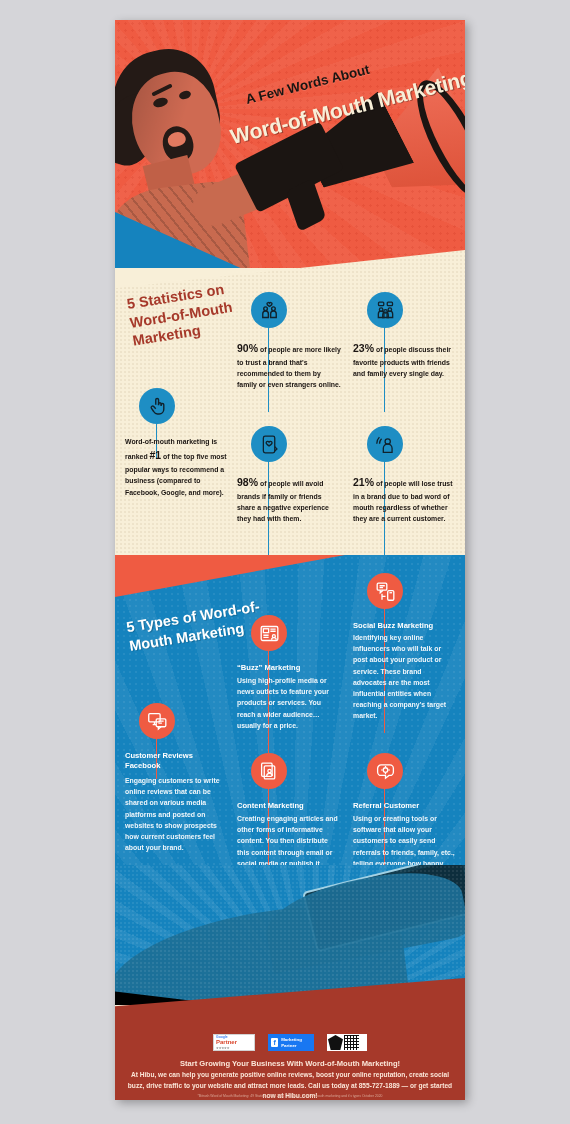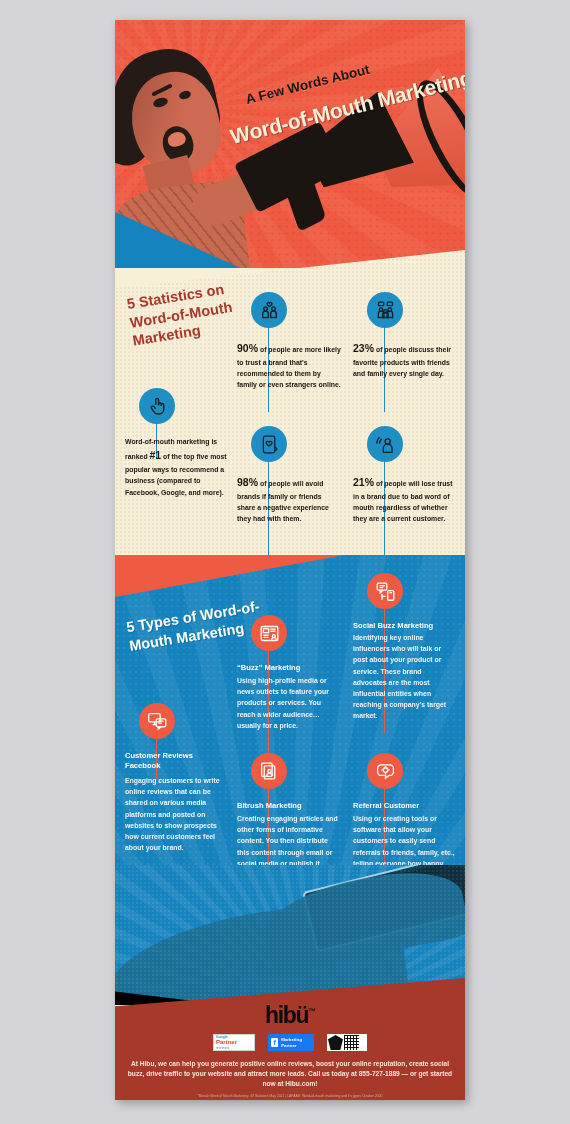--- a/index.html
+++ b/index.html
@@ -523,21 +523,21 @@
       <div class="type t4">
         <div class="bubble">
           <svg class="ico" viewBox="0 0 24 24" fill="none" stroke="#fff" stroke-width="1.5">
             <rect x="3" y="2.5" width="12" height="15" rx="1.4"></rect>
             <rect x="6" y="5.5" width="12" height="15" rx="1.4"></rect>
             <circle cx="12" cy="11.5" r="1.9"></circle>
               <path d="M8.8 17c0-1.7 1.5-2.8 3.2-2.8s3.2 1.1 3.2 2.8"></path>
           </svg>
         </div>
         <div class="stem"></div>
-        <div class="h">Bitrush Marketing</div>
+        <div class="h">Content Marketing</div>
         <div class="p">Creating engaging articles and other forms of informative content. You then distribute this content through email or social media or publish it online.</div>
       </div>
 
       <div class="type t5">
         <div class="bubble">
           <svg class="ico" viewBox="0 0 24 24" fill="none" stroke="#fff" stroke-width="1.5">
             <path d="M3 8.5a4 4 0 0 1 4-4h10a4 4 0 0 1 4 4v4a4 4 0 0 1-4 4h-1l-4 3.2V16.5H7a4 4 0 0 1-4-4z"></path>
             <circle cx="12" cy="10.3" r="2.6"></circle>
               <path d="M12 5.6v1.2M12 13.8v1.2M7.3 10.3h1.2M15.5 10.3h1.2"></path>
           </svg>
@@ -555,39 +555,39 @@
           <div class="phone-screen"></div>
         </div>
       <div class="hand upper"></div>
       <div class="texture"></div>
       <div class="blackwedge"></div>
     </div>
 
     <div class="footer">
       <div class="blackband"></div>
 
-      <div class="logo"><span>hibü</span><sup>™</sup></div>
 
       <div class="badges">
         <div class="badge badge-google">
           <span class="g-top">Google</span>
           <span class="g-main">Partner</span>
           <span class="g-sub">★★★★★</span>
         </div>
         <div class="badge badge-fb">
           <span class="f-mark">f</span>
           <span>Marketing Partner</span>
         </div>
         <div class="badge badge-qr">
           <span class="seal"></span>
           <span class="qr"></span>
         </div>
       </div>
 
       <div class="cta">
+        <div class="h">Start Growing Your Business With Word-of-Mouth Marketing!</div>
         <div class="p">At Hibu, we can help you generate positive online reviews, boost your online reputation, create social buzz, drive traffic to your website and attract more leads. Call us today at 855-727-1889 — or get started now at Hibu.com!</div>
       </div>
 
       <div class="fine">
         <div>*Bitrush Word of Mouth Marketing: 49 Statistics May 2021 | LAPAAS: Word-of-mouth marketing and it's types October 2020</div>
         <div class="c2">©2022 Hibu Inc. All rights reserved. Hibu and the Hibu logo are trademarks of Hibu Inc.</div>
       </div>
     </div>
 
   </div>

